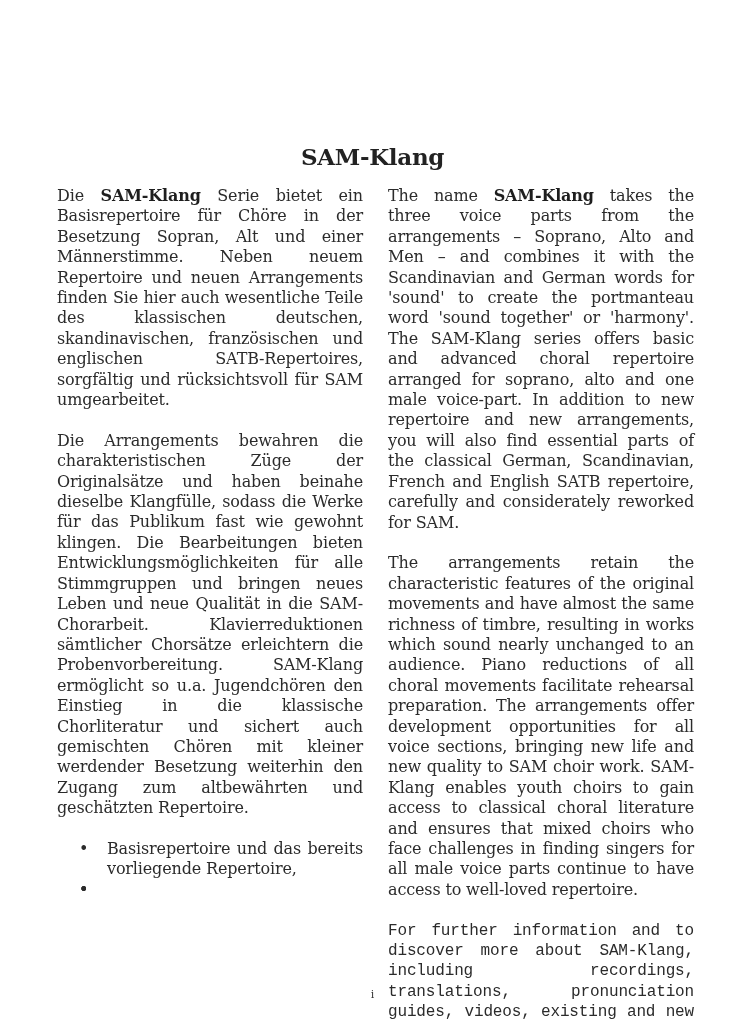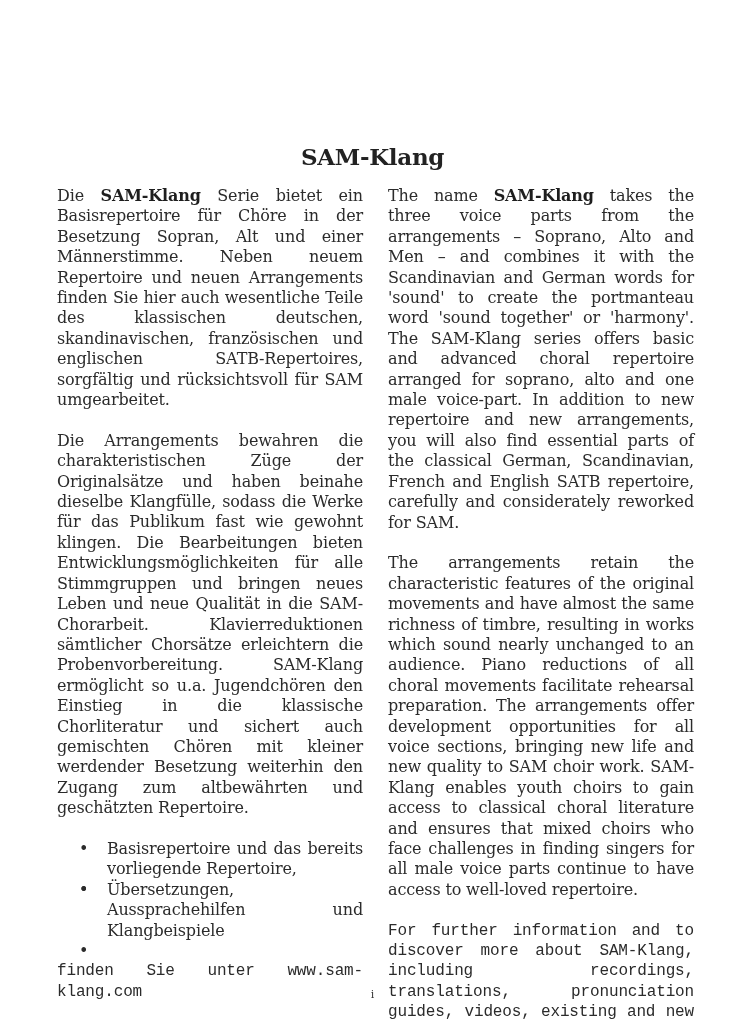--- a/index.html
+++ b/index.html
@@ -32,24 +32,23 @@
 <body>
 
 <h1 class="title">SAM-Klang</h1>
 
 <div class="col col-left">
   <p><span>Die </span><b>SAM-Klang</b><span> Serie bietet ein Basisrepertoire für Chöre in der Besetzung Sopran, Alt und einer Männerstimme. Neben neuem Repertoire und neuen Arrangements finden Sie hier auch wesentliche Teile des klassischen deutschen, skandinavischen, französischen und englischen SATB-Repertoires, sorgfältig und rücksichtsvoll für SAM umgearbeitet.</span></p>
   <p>Die Arrangements bewahren die charakteristischen Züge der Originalsätze und haben beinahe dieselbe Klangfülle, sodass die Werke für das Publikum fast wie gewohnt klingen. Die Bearbeitungen bieten Entwicklungsmöglichkeiten für alle Stimmgruppen und bringen neues Leben und neue Qualität in die SAM-Chorarbeit. Klavierreduktionen sämtlicher Chorsätze erleichtern die Probenvorbereitung. SAM-Klang ermöglicht so u.a. Jugendchören den Einstieg in die klassische Chorliteratur und sichert auch gemischten Chören mit kleiner werdender Besetzung weiterhin den Zugang zum altbewährten und geschätzten Repertoire.</p>
   <ul class="bullets">
     <li><span class="dot">•</span><span>Basisrepertoire und das bereits vorliegende Repertoire,</span></li>
     <li><span class="dot">•</span></li>
-    <li><span class="dot">•</span><span>Übersetzungen, Aussprachehilfen und Klangbeispiele</span></li>
+    <li><span class="dot">•</span></li>
     <li><span class="dot">•</span></li>
   </ul>
-  <p class="last">finden Sie unter www.sam-klang.com</p>
 </div>
 
 <div class="col col-right">
   <p><span>The name </span><b>SAM-Klang</b><span> takes the three voice parts from the arrangements – Soprano, Alto and Men – and combines it with the Scandinavian and German words for 'sound' to create the portmanteau word 'sound together' or 'harmony'. The SAM-Klang series offers basic and advanced choral repertoire arranged for soprano, alto and one male voice-part. In addition to new repertoire and new arrangements, you will also find essential parts of the classical German, Scandinavian, French and English SATB repertoire, carefully and considerately reworked for SAM.</span></p>
   <p>The arrangements retain the characteristic features of the original movements and have almost the same richness of timbre, resulting in works which sound nearly unchanged to an audience. Piano reductions of all choral movements facilitate rehearsal preparation. The arrangements offer development opportunities for all voice sections, bringing new life and new quality to SAM choir work. SAM-Klang enables youth choirs to gain access to classical choral literature and ensures that mixed choirs who face challenges in finding singers for all male voice parts continue to have access to well-loved repertoire.</p>
   <p class="last">For further information and to discover more about SAM-Klang, including recordings, translations, pronunciation guides, videos, existing and new volumes in the series, please visit www.sam-klang.com</p>
 </div>
 
 <div class="page-num">i</div>
 

